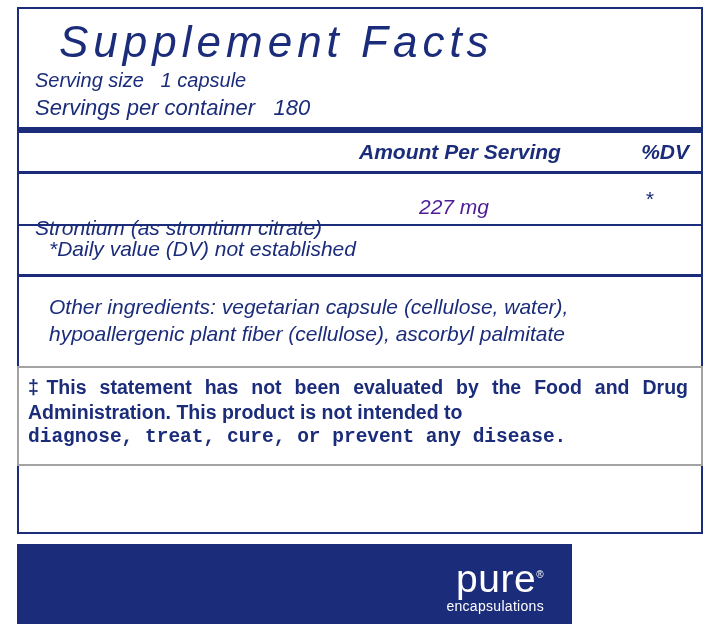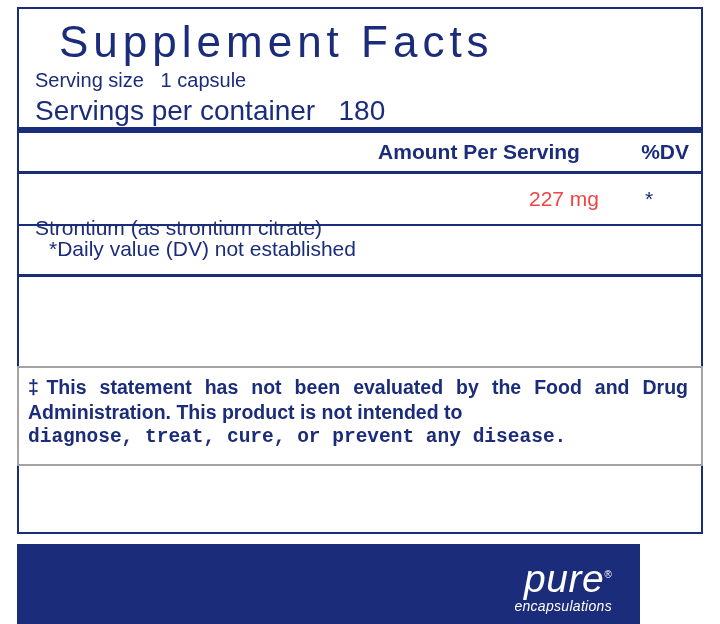--- a/index.html
+++ b/index.html
@@ -17,20 +17,21 @@
   }
 
   .panel {
     position: absolute;
     left: 17px;
     top: 7px;
     width: 686px;
     height: 527px;
     border: 2px solid #1b2c7a;
     box-sizing: border-box;
+    font-style: italic;
   }
 
   .title {
     position: absolute;
     left: 40px;
     top: 8px;
     font-size: 44px;
     letter-spacing: 5px;
     color: #1b2c7a;
     font-weight: 400;
@@ -42,21 +43,21 @@
     left: 16px;
     top: 60px;
     font-size: 20px;
     color: #1b2c7a;
     white-space: nowrap;
   }
   .servings-per {
     position: absolute;
     left: 16px;
     top: 86px;
-    font-size: 28px;
+    font-size: 22px;
     color: #1b2c7a;
     white-space: nowrap;
   }
 
   .rule {
     position: absolute;
     left: 0;
     background: #1b2c7a;
   }
   .rule-thick {
@@ -78,21 +79,21 @@
     height: 3px;
     width: 682px;
     top: 265px;
   }
 
   .col-amount {
     position: absolute;
     top: 131px;
     left: 340px;
     width: 240px;
-    text-align: center;
+    text-align: left;
     font-size: 21px;
     font-weight: bold;
     color: #1b2c7a;
   }
   .col-dv {
     position: absolute;
     top: 131px;
     left: 590px;
     width: 80px;
     text-align: right;
@@ -105,26 +106,26 @@
     position: absolute;
     top: 178px;
     left: 16px;
     font-size: 21px;
     color: #1b2c7a;
     white-space: nowrap;
     margin-top: 29px;
   }
   .row-amount {
     position: absolute;
-    top: 178px;
+    top: 186px;
     left: 400px;
     width: 180px;
-    text-align: right;
-    font-size: 21px;
-    color: #ef4444;
+    text-align: left;
+    font-size: 21px;
+    color: #4c1d95;
   }
   .row-dv {
     position: absolute;
     top: 178px;
     left: 590px;
     width: 80px;
     text-align: center;
     font-size: 21px;
     color: #1b2c7a;
   }
@@ -171,24 +172,23 @@
   .disclaimer-text .last-line {
     display: block;
     text-align: left;
     font-family: Liberation Mono, monospace;
   }
 
   .footer-bar {
     position: absolute;
     left: 17px;
     top: 544px;
-    width: 623px;
+    width: 555px;
     height: 80px;
     background: #1b2c7a;
-    font-style: italic;
   }
   .brand {
     position: absolute;
     right: 28px;
     top: 10px;
     text-align: right;
     color: #ffffff;
   }
   .brand-name {
     font-size: 39px;
@@ -235,20 +235,21 @@
   <div class="row-name">Strontium (as strontium citrate)</div>
   <div class="row-amount">227 mg</div>
   <div class="row-dv">*</div>
 
   <div class="rule rule-thin"></div>
 
   <div class="footnote">*Daily value (DV) not established</div>
 
   <div class="rule rule-bottom"></div>
 
+  <div class="other-ingredients">Other ingredients: vegetarian capsule (cellulose, water), hypoallergenic plant fiber (cellulose), ascorbyl palmitate</div>
 </div>
 
 <div class="disclaimer-box">
   <div class="disclaimer-text">
     <span>‡This statement has not been evaluated by the Food and Drug Administration. This product is not intended to</span>
     <span class="last-line">diagnose, treat, cure, or prevent any disease.</span>
   </div>
 </div>
 
 <div class="footer-bar">

